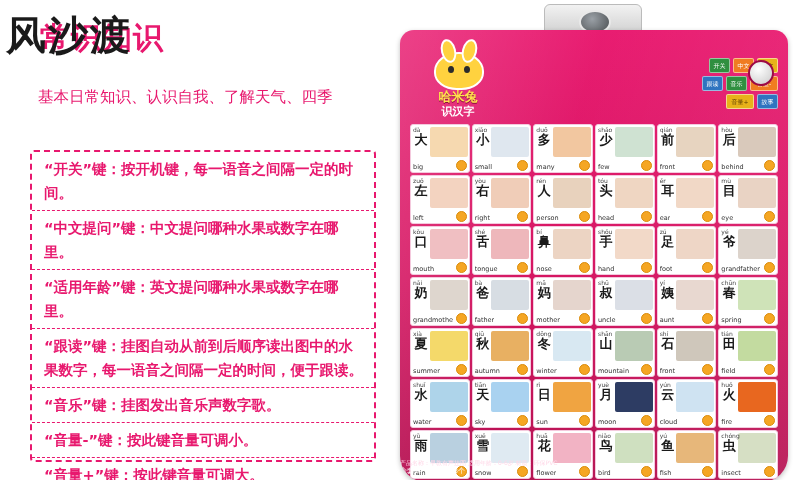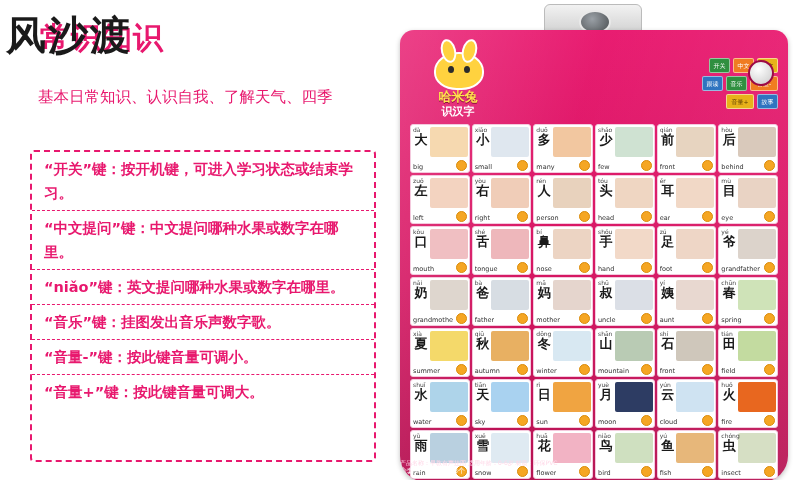--- a/index.html
+++ b/index.html
@@ -339,27 +339,30 @@
   <div id="left-panel">
     <div id="watermark">风沙渡</div>
     <div id="headline">常识知识</div>
 
     <div id="subhead">
       <span class="line">基本日常知识、认识自我、了解天气、四季</span>
     </div>
 
     <div id="feature-box">
       <div class="feature-row">
-        <p class="feature-text">“开关”键：按开机键，可进入学习状态或结束学习。</p>
+        <p class="feature-text">“开关”键：按开机键，每一语音之间隔一定的时间。</p>
       </div>
       <div class="feature-row">
         <p class="feature-text">“中文提问”键：中文提问哪种水果或数字在哪里。</p>
       </div>
       <div class="feature-row">
-        <p class="feature-text">“niǎo”键：英文提问哪种水果或数字在哪里。</p>
+        <p class="feature-text">“适用年龄”键：英文提问哪种水果或数字在哪里。</p>
+      </div>
+      <div class="feature-row">
+        <p class="feature-text">“跟读”键：挂图自动从前到后顺序读出图中的水果数字，每一语音之间隔一定的时间，便于跟读。</p>
       </div>
       <div class="feature-row">
         <p class="feature-text">“音乐”键：挂图发出音乐声数字歌。</p>
       </div>
       <div class="feature-row">
         <p class="feature-text">“音量-”键：按此键音量可调小。</p>
       </div>
       <div class="feature-row">
         <p class="feature-text">“音量+”键：按此键音量可调大。</p>
       </div>

